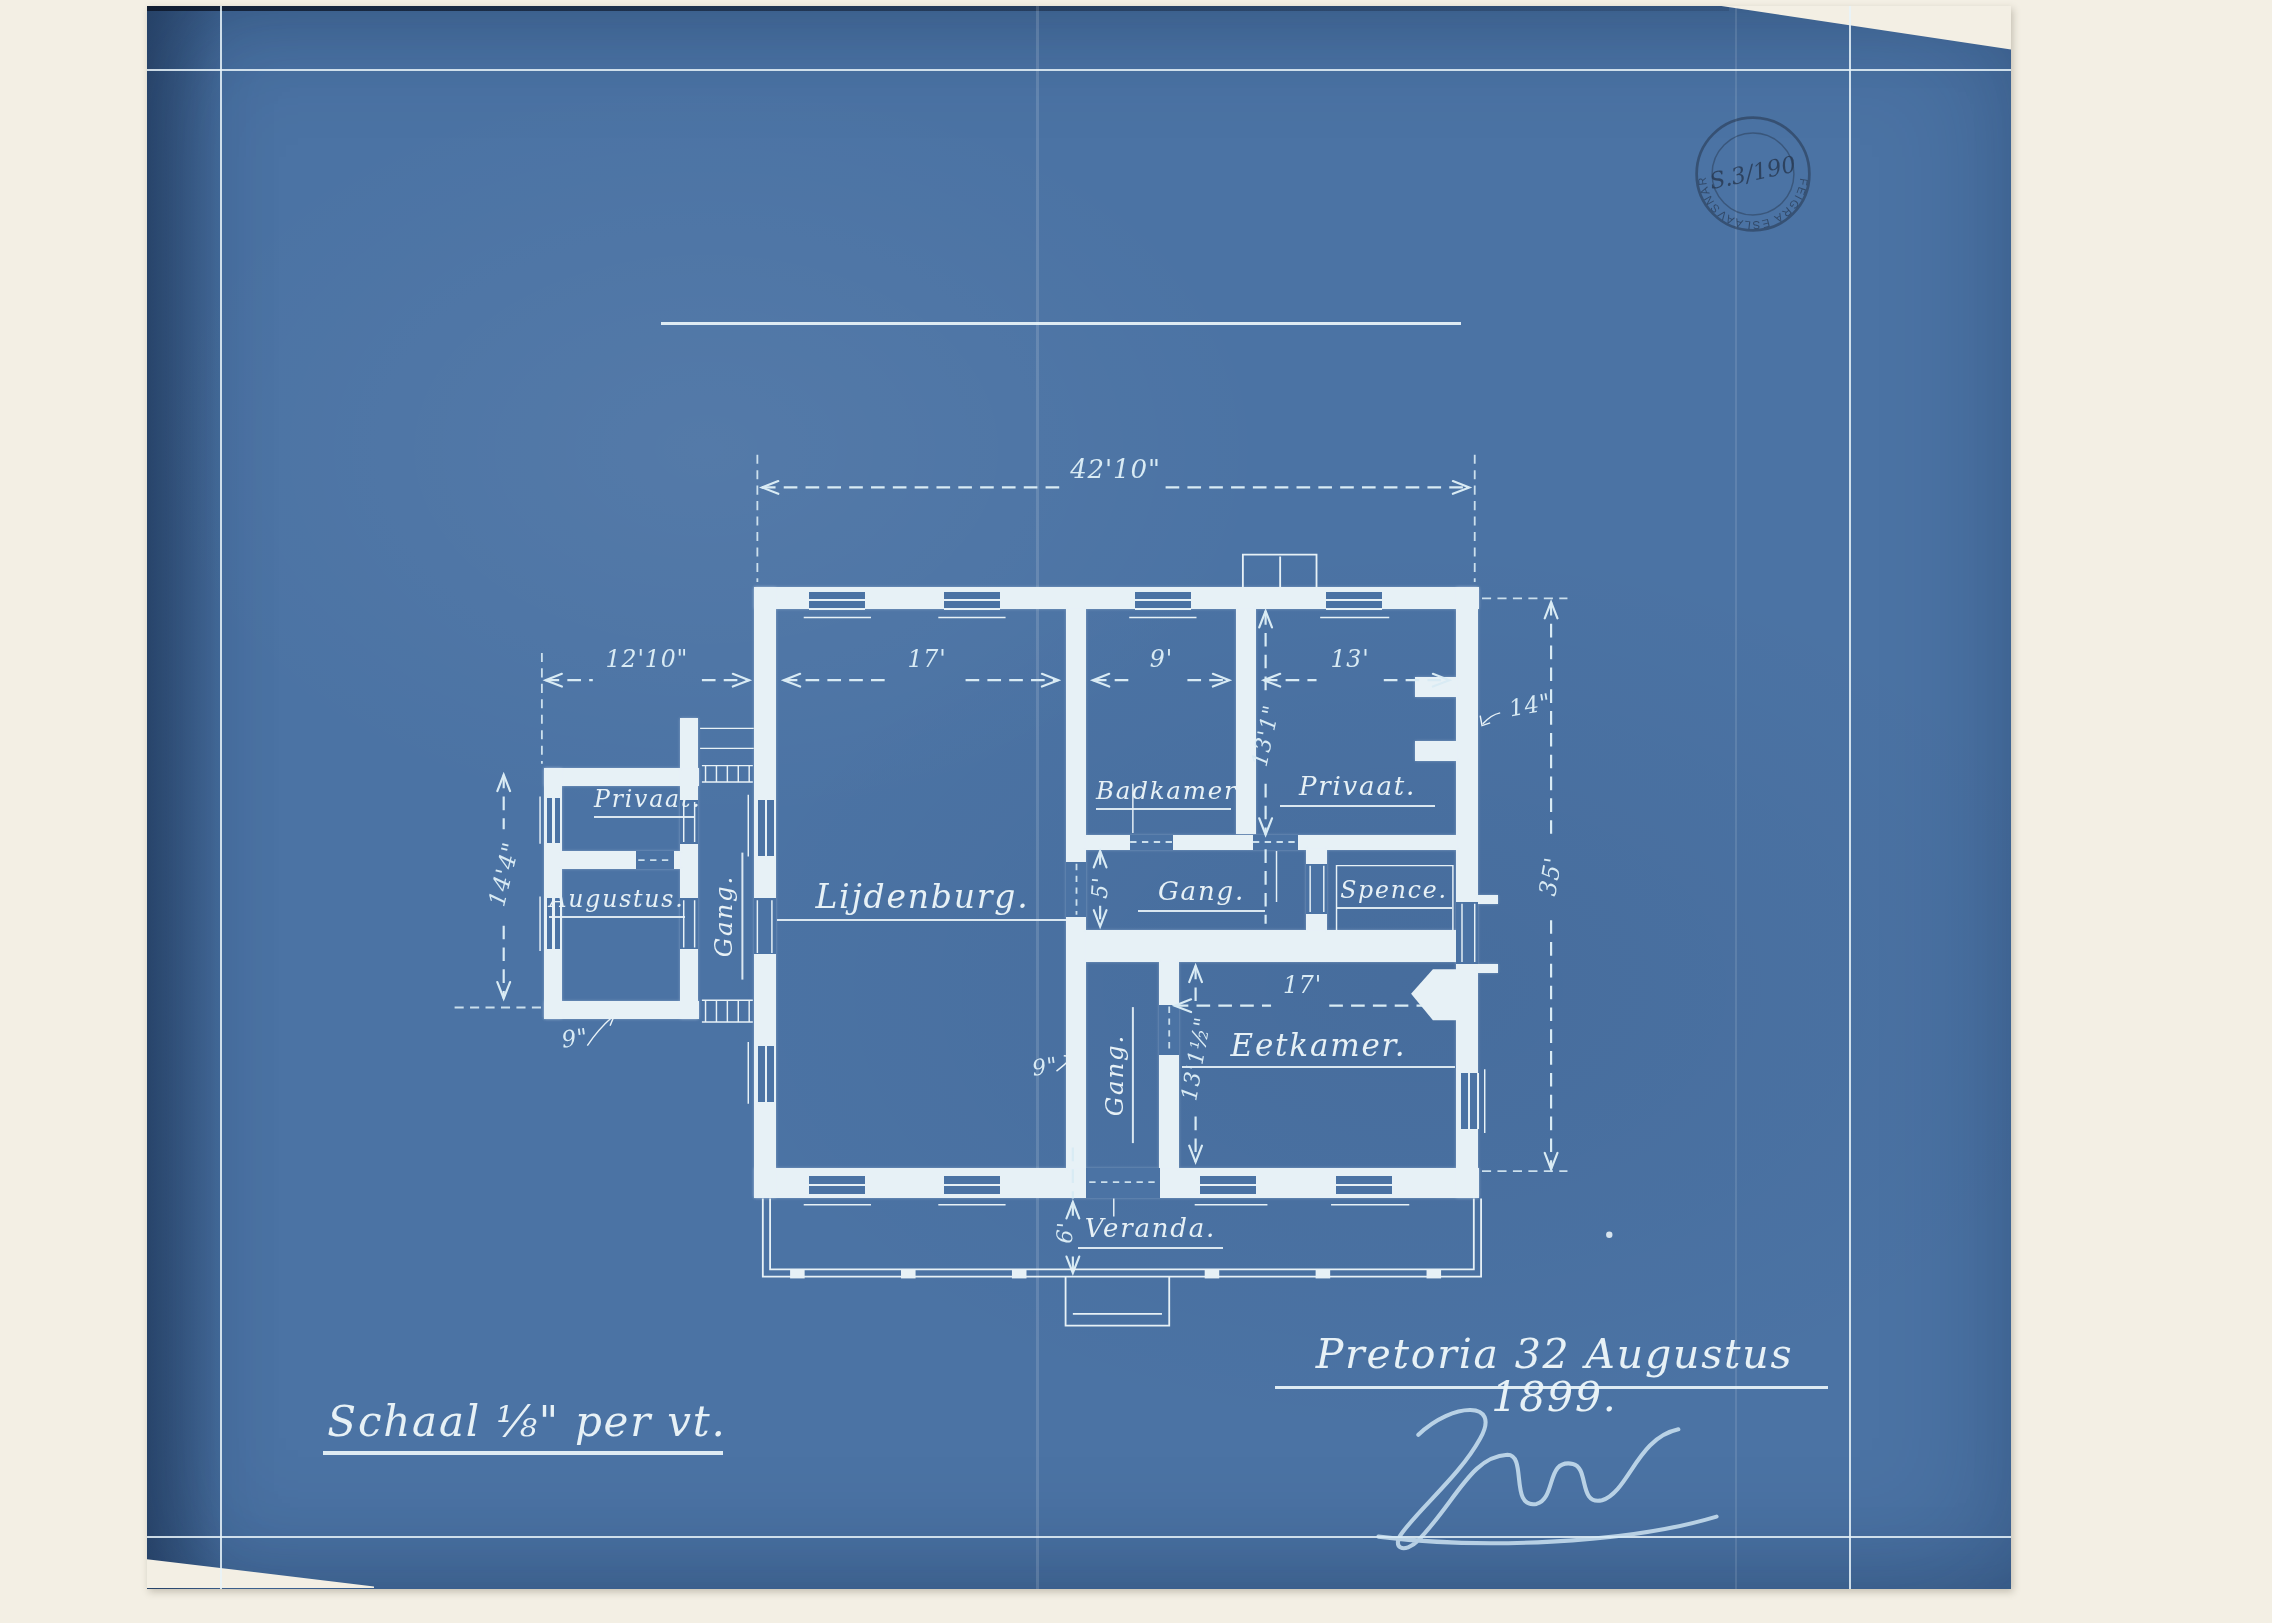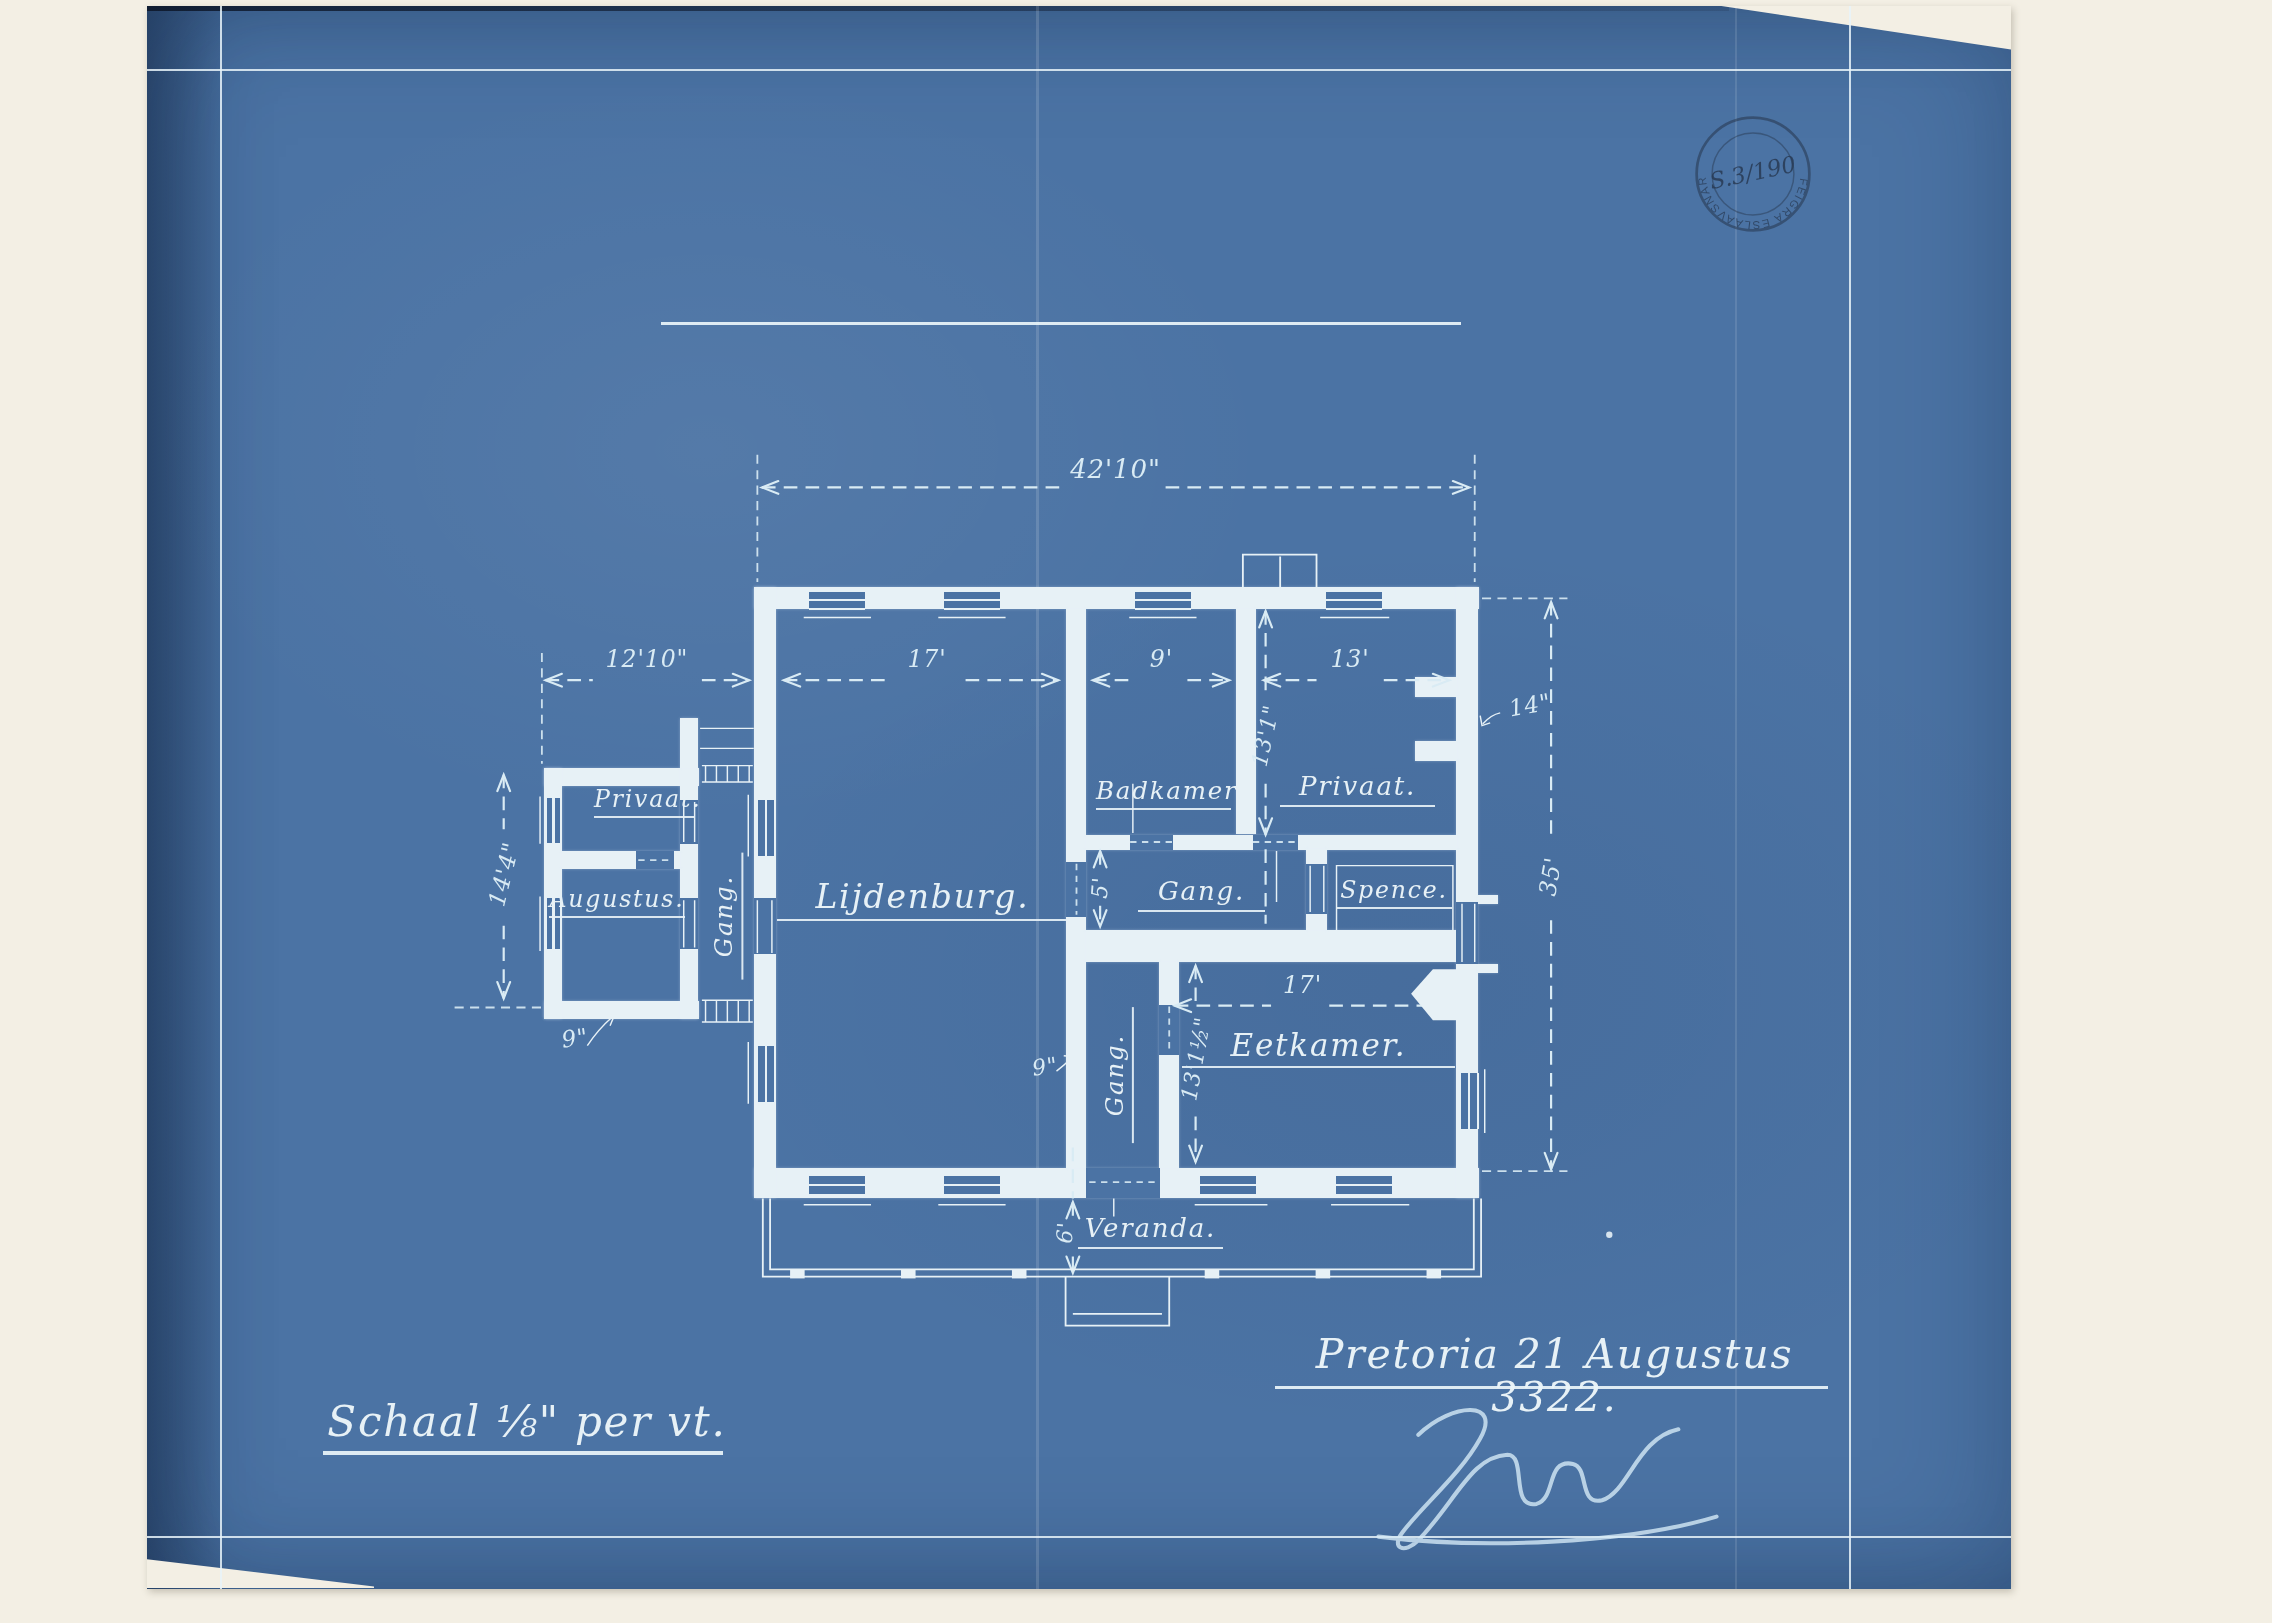--- a/index.html
+++ b/index.html
@@ -267,16 +267,16 @@
           <textPath href="#arcTop" startOffset="4">FEIGRA ESLAAVSNART</textPath>
         </text>
       </g>
       <text x="66" y="73" text-anchor="middle" transform="rotate(-12 66 66)" font-family="DejaVu Serif, serif" font-style="italic" font-size="25" fill="#1f2b3e" opacity=".85">S.3/190</text>
     </svg>
   </div>
 
   <div class="lbl" style="left:327px;top:1400px;width:400px;font-size:42px">Schaal ⅛" per vt.</div>
   <div class="rule" style="left:323px;top:1451px;width:400px;height:3.6px"></div>
 
-  <div class="lbl" style="left:1282px;top:1333px;width:545px;font-size:41px">Pretoria 21 Augustus 3322.</div>
+  <div class="lbl" style="left:1282px;top:1333px;width:545px;font-size:41px">Pretoria 32 Augustus 1899.</div>
   <div class="rule" style="left:1275px;top:1386px;width:553px;height:2.7px"></div>
 </div>
 
 
 </body></html>

